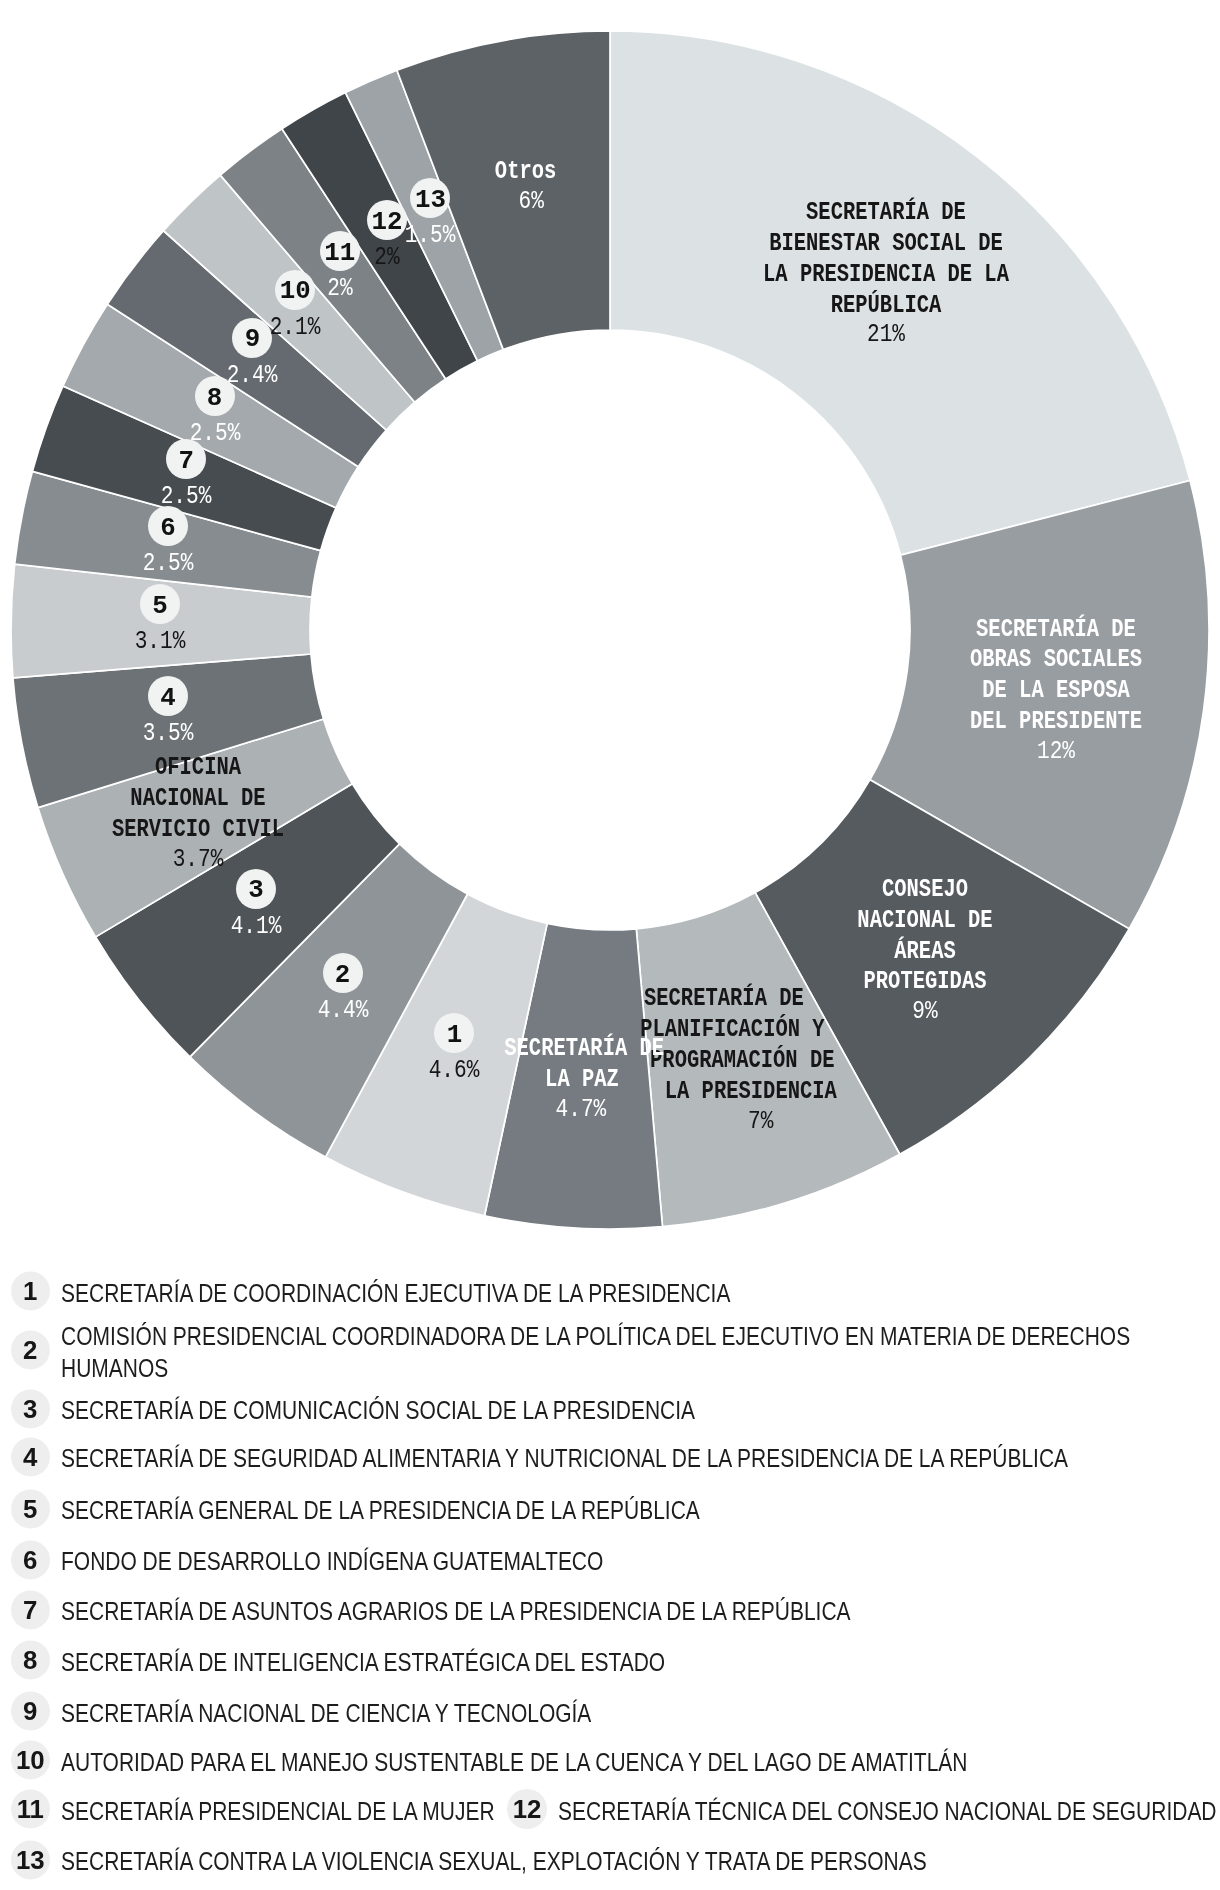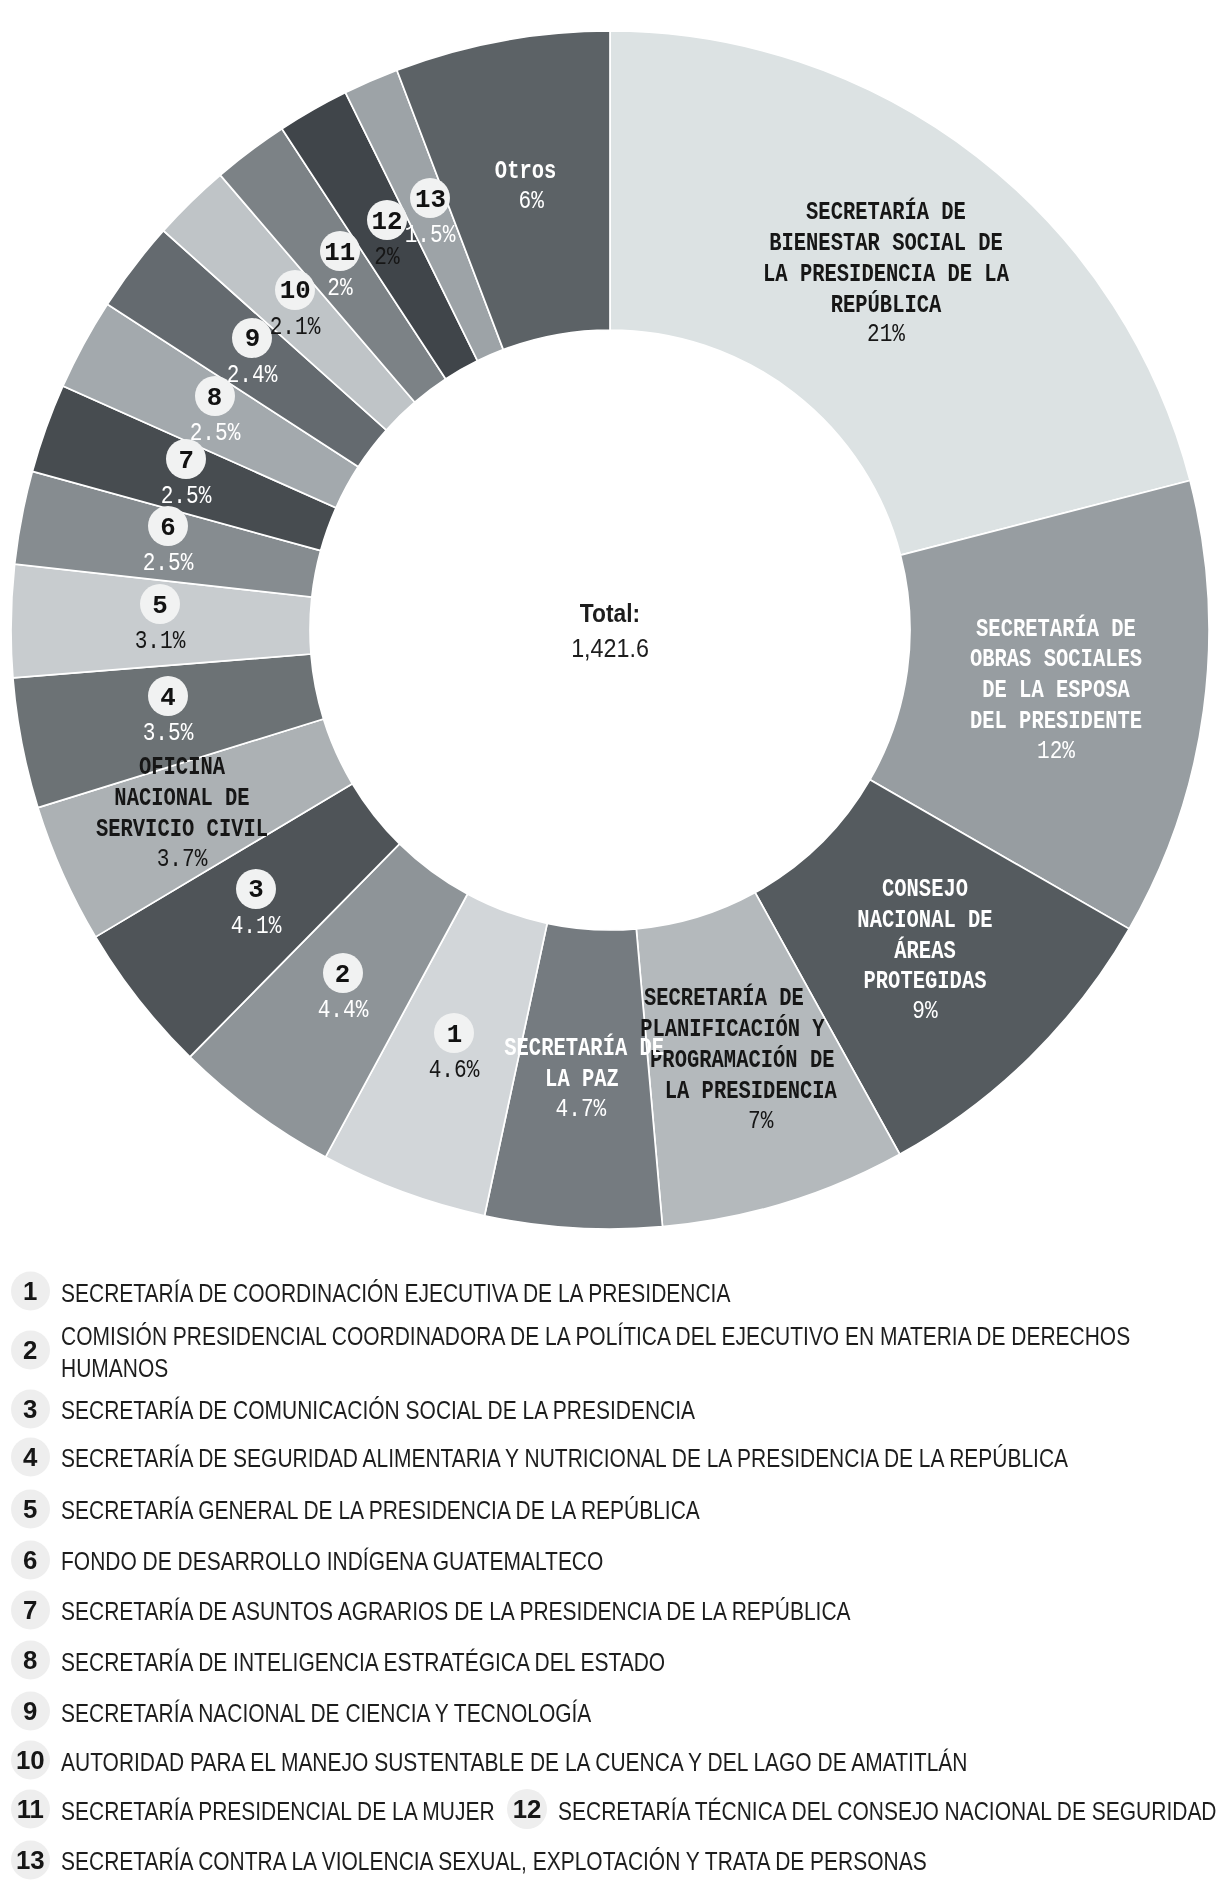--- a/index.html
+++ b/index.html
@@ -115,21 +115,21 @@
         <span class="pc">4.6%</span>
       </div>
       <div class="slice-label tone-light badged" style="left: 342.6px; top: 992px;">
         <div class="slice-badge">2</div>
         <span class="pc">4.4%</span>
       </div>
       <div class="slice-label tone-light badged" style="left: 256.1px; top: 907.9px;">
         <div class="slice-badge">3</div>
         <span class="pc">4.1%</span>
       </div>
-      <div class="slice-label tone-dark" style="left: 182px; top: 813.3px;">
+      <div class="slice-label tone-dark" style="left: 198px; top: 813.3px;">
         <span class="nm">OFICINA</span>
         <span class="nm">NACIONAL DE</span>
         <span class="nm">SERVICIO CIVIL</span>
         <span class="pc">3.7%</span>
       </div>
       <div class="slice-label tone-light badged" style="left: 168.1px; top: 715.2px;">
         <div class="slice-badge">4</div>
         <span class="pc">3.5%</span>
       </div>
       <div class="slice-label tone-dark badged" style="left: 160.1px; top: 623.2px;">
@@ -166,24 +166,20 @@
       </div>
       <div class="slice-label tone-light badged" style="left: 430.4px; top: 217.4px;">
         <div class="slice-badge">13</div>
         <span class="pc">1.5%</span>
       </div>
       <div class="slice-label tone-light" style="left: 528.6px; top: 187.4px;">
         <span class="nm" style="margin-left: -5.2px;">Otros</span>
         <span class="pc" style="margin-left: 5.6px;">6%</span>
       </div>
     </div>
-  <div id="centre-block">
-    <span class="t">Total:</span>
-    <span class="v">1,421.6</span>
-  </div>
   <div id="legend">
       <div class="legend-row" style="top: 1293.5px;">
         <div class="legend-num">1</div>
         <div class="legend-text">
           <div>SECRETARÍA DE COORDINACIÓN EJECUTIVA DE LA PRESIDENCIA</div>
         </div>
       </div>
       <div class="legend-row" style="top: 1352.4px;">
         <div class="legend-num">2</div>
         <div class="legend-text">

